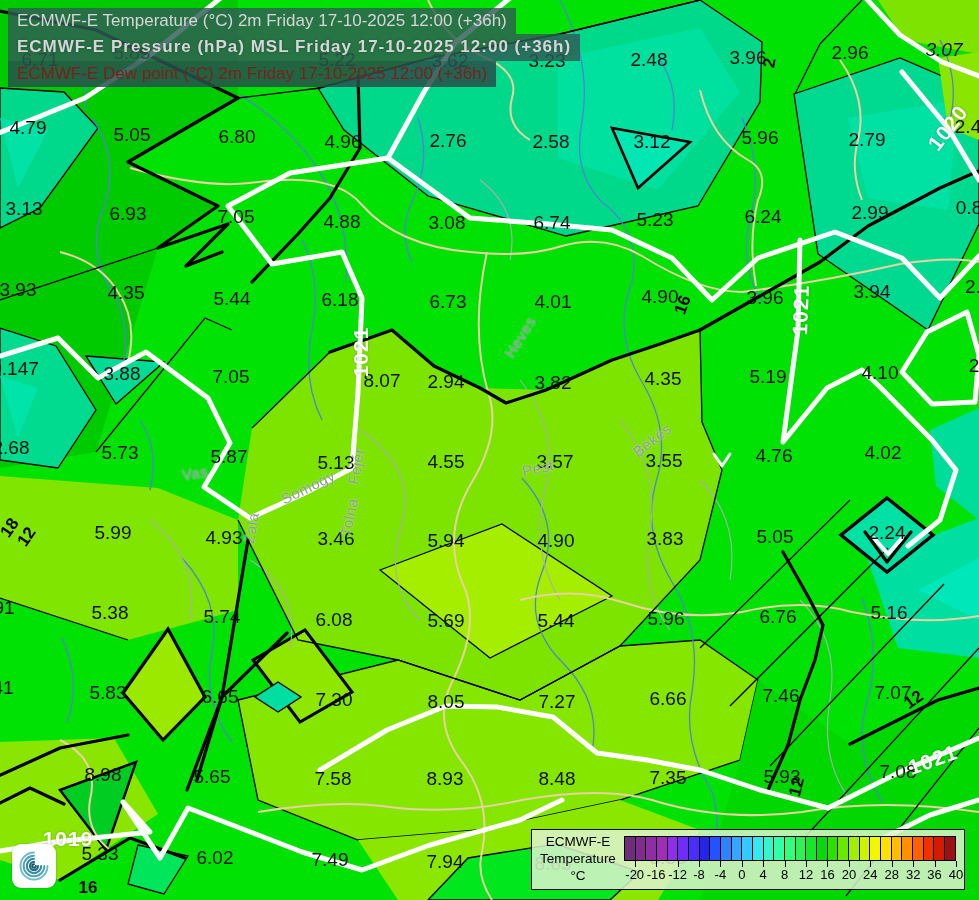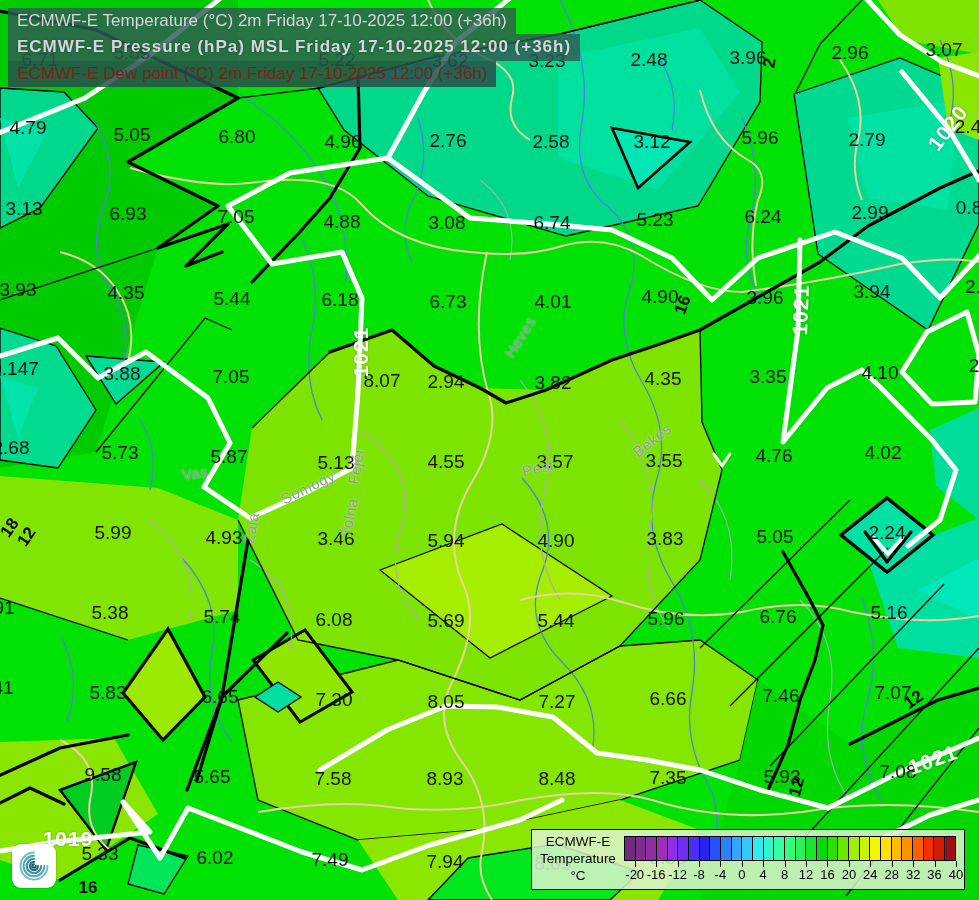--- a/index.html
+++ b/index.html
@@ -169,21 +169,21 @@
 
   <div id="labels">
       <span class="pt" style="left: 18px; top: 60px; transform: translate(-50%, -50%); padding-left: 44px;">6.71</span>
       <span class="pt" style="left: 132px; top: 53px; transform: translate(-50%, -50%);">5.83</span>
       <span class="pt" style="left: 337px; top: 60px; transform: translate(-50%, -50%);">5.22</span>
       <span class="pt" style="left: 450px; top: 61px; transform: translate(-50%, -50%);">3.62</span>
       <span class="pt" style="left: 547px; top: 61px; transform: translate(-50%, -50%);">3.23</span>
       <span class="pt" style="left: 649px; top: 60px; transform: translate(-50%, -50%);">2.48</span>
       <span class="pt" style="left: 748px; top: 58px; transform: translate(-50%, -50%);">3.96</span>
       <span class="pt" style="left: 850px; top: 53px; transform: translate(-50%, -50%);">2.96</span>
-      <span class="pt" style="left: 944px; top: 50px; transform: translate(-50%, -50%);">3.07</span>
+      <span class="pt" style="left: 944px; top: 50px; transform: translate(-50%, -50%); font-style: italic;">3.07</span>
       <span class="pt" style="left: 28px; top: 128px; transform: translate(-50%, -50%);">4.79</span>
       <span class="pt" style="left: 132px; top: 135px; transform: translate(-50%, -50%);">5.05</span>
       <span class="pt" style="left: 237px; top: 137px; transform: translate(-50%, -50%);">6.80</span>
       <span class="pt" style="left: 343px; top: 142px; transform: translate(-50%, -50%);">4.96</span>
       <span class="pt" style="left: 448px; top: 141px; transform: translate(-50%, -50%);">2.76</span>
       <span class="pt" style="left: 551px; top: 142px; transform: translate(-50%, -50%);">2.58</span>
       <span class="pt" style="left: 652px; top: 142px; transform: translate(-50%, -50%);">3.12</span>
       <span class="pt" style="left: 760px; top: 138px; transform: translate(-50%, -50%);">5.96</span>
       <span class="pt" style="left: 867px; top: 133px; transform: translate(-50%, -50%); margin-top: 7px;">2.79</span>
       <span class="pt" style="left: 968px; top: 127px; transform: translate(-50%, -50%);">2.4</span>
@@ -207,21 +207,21 @@
       <span class="pt" style="left: 765px; top: 298px; transform: translate(-50%, -50%);">3.96</span>
       <span class="pt" style="left: 872px; top: 292px; transform: translate(-50%, -50%);">3.94</span>
       <span class="pt" style="left: 973px; top: 287px; transform: translate(-50%, -50%);">2.</span>
       <span class="pt" style="left: 15px; top: 369px; transform: translate(-50%, -50%);">0.147</span>
       <span class="pt" style="left: 122px; top: 374px; transform: translate(-50%, -50%);">3.88</span>
       <span class="pt" style="left: 231px; top: 377px; transform: translate(-50%, -50%);">7.05</span>
       <span class="pt" style="left: 337px; top: 381px; transform: translate(-50%, -50%); margin-left: 45px;">8.07</span>
       <span class="pt" style="left: 446px; top: 382px; transform: translate(-50%, -50%);">2.94</span>
       <span class="pt" style="left: 553px; top: 383px; transform: translate(-50%, -50%);">3.82</span>
       <span class="pt" style="left: 663px; top: 379px; transform: translate(-50%, -50%);">4.35</span>
-      <span class="pt" style="left: 768px; top: 377px; transform: translate(-50%, -50%);">3.35</span>
+      <span class="pt" style="left: 768px; top: 377px; transform: translate(-50%, -50%);">5.19</span>
       <span class="pt" style="left: 880px; top: 373px; transform: translate(-50%, -50%);">4.10</span>
       <span class="pt" style="left: 974px; top: 366px; transform: translate(-50%, -50%);">2</span>
       <span class="pt" style="left: 11px; top: 448px; transform: translate(-50%, -50%);">2.68</span>
       <span class="pt" style="left: 120px; top: 453px; transform: translate(-50%, -50%);">5.73</span>
       <span class="pt" style="left: 229px; top: 457px; transform: translate(-50%, -50%);">5.87</span>
       <span class="pt" style="left: 336px; top: 463px; transform: translate(-50%, -50%);">5.13</span>
       <span class="pt" style="left: 446px; top: 462px; transform: translate(-50%, -50%);">4.55</span>
       <span class="pt" style="left: 555px; top: 462px; transform: translate(-50%, -50%);">3.57</span>
       <span class="pt" style="left: 664px; top: 461px; transform: translate(-50%, -50%);">3.55</span>
       <span class="pt" style="left: 774px; top: 456px; transform: translate(-50%, -50%);">4.76</span>
@@ -245,21 +245,21 @@
       <span class="pt" style="left: 889px; top: 613px; transform: translate(-50%, -50%);">5.16</span>
       <span class="pt" style="left: 3px; top: 688px; transform: translate(-50%, -50%);">41</span>
       <span class="pt" style="left: 108px; top: 693px; transform: translate(-50%, -50%);">5.83</span>
       <span class="pt" style="left: 220px; top: 697px; transform: translate(-50%, -50%);">6.65</span>
       <span class="pt" style="left: 334px; top: 700px; transform: translate(-50%, -50%);">7.30</span>
       <span class="pt" style="left: 446px; top: 702px; transform: translate(-50%, -50%);">8.05</span>
       <span class="pt" style="left: 557px; top: 702px; transform: translate(-50%, -50%);">7.27</span>
       <span class="pt" style="left: 668px; top: 699px; transform: translate(-50%, -50%);">6.66</span>
       <span class="pt" style="left: 781px; top: 696px; transform: translate(-50%, -50%);">7.46</span>
       <span class="pt" style="left: 893px; top: 693px; transform: translate(-50%, -50%);">7.07</span>
-      <span class="pt" style="left: 103px; top: 775px; transform: translate(-50%, -50%);">9.58</span>
+      <span class="pt" style="left: 103px; top: 775px; transform: translate(-50%, -50%);">8.98</span>
       <span class="pt" style="left: 212px; top: 777px; transform: translate(-50%, -50%);">5.65</span>
       <span class="pt" style="left: 333px; top: 779px; transform: translate(-50%, -50%);">7.58</span>
       <span class="pt" style="left: 445px; top: 779px; transform: translate(-50%, -50%);">8.93</span>
       <span class="pt" style="left: 557px; top: 779px; transform: translate(-50%, -50%);">8.48</span>
       <span class="pt" style="left: 668px; top: 778px; transform: translate(-50%, -50%);">7.35</span>
       <span class="pt" style="left: 782px; top: 777px; transform: translate(-50%, -50%);">5.93</span>
       <span class="pt" style="left: 898px; top: 772px; transform: translate(-50%, -50%);">7.08</span>
       <span class="pt" style="left: 100px; top: 854px; transform: translate(-50%, -50%);">5.33</span>
       <span class="pt" style="left: 215px; top: 858px; transform: translate(-50%, -50%);">6.02</span>
       <span class="pt" style="left: 330px; top: 860px; transform: translate(-50%, -50%);">7.49</span>

